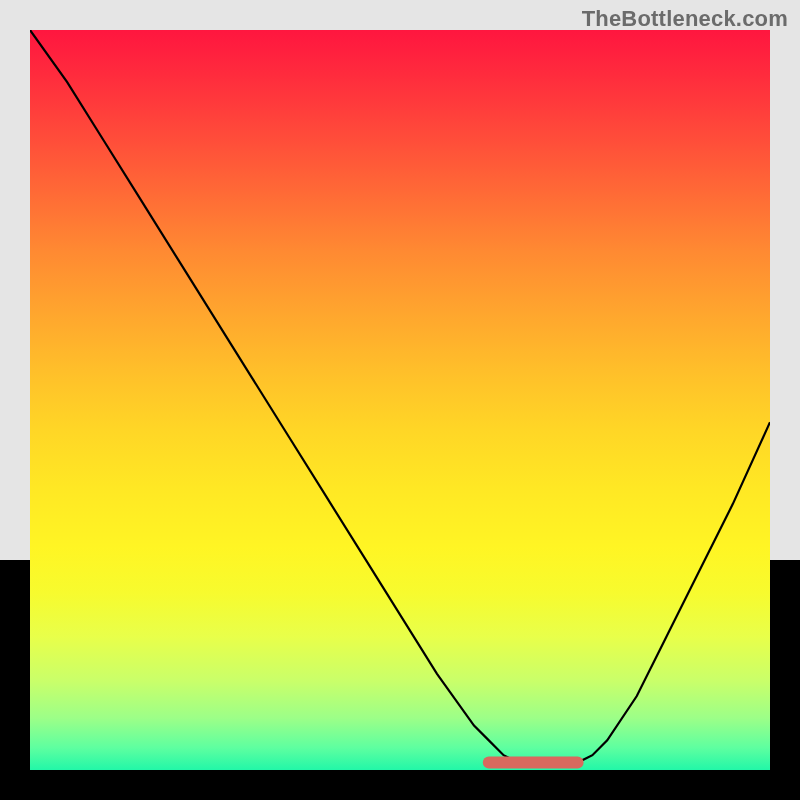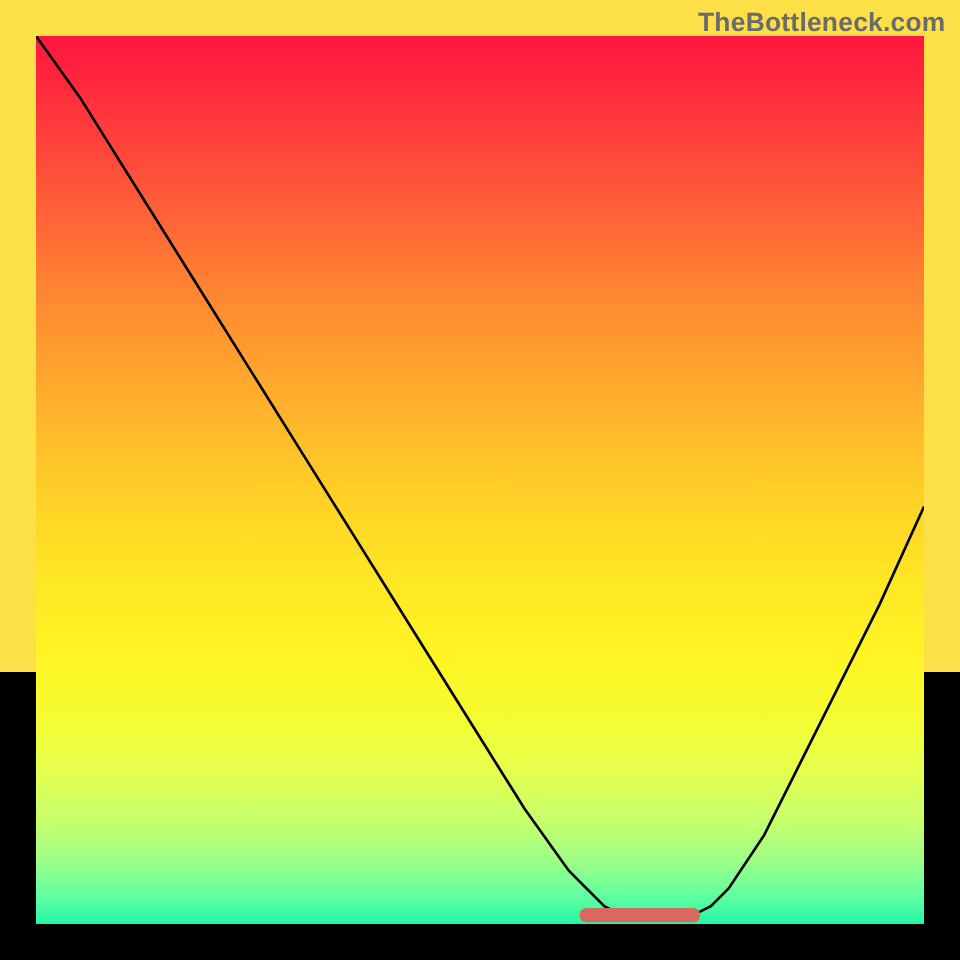--- a/index.html
+++ b/index.html
@@ -8,21 +8,21 @@
     width: 800px;
     height: 800px;
     background: #000;
     overflow: hidden;
     font-family: Arial, Helvetica, sans-serif;
   }
   .frame {
     position: relative;
     width: 800px;
     height: 560px;
-    background: #fde047;
+    background: #e5e5e5;
   }
   .plot-area {
     position: absolute;
     left: 30px;
     top: 30px;
     width: 740px;
     height: 740px;
     background: linear-gradient(to bottom,
       #ff163f 0%,
       #ff2b3d 6%,

